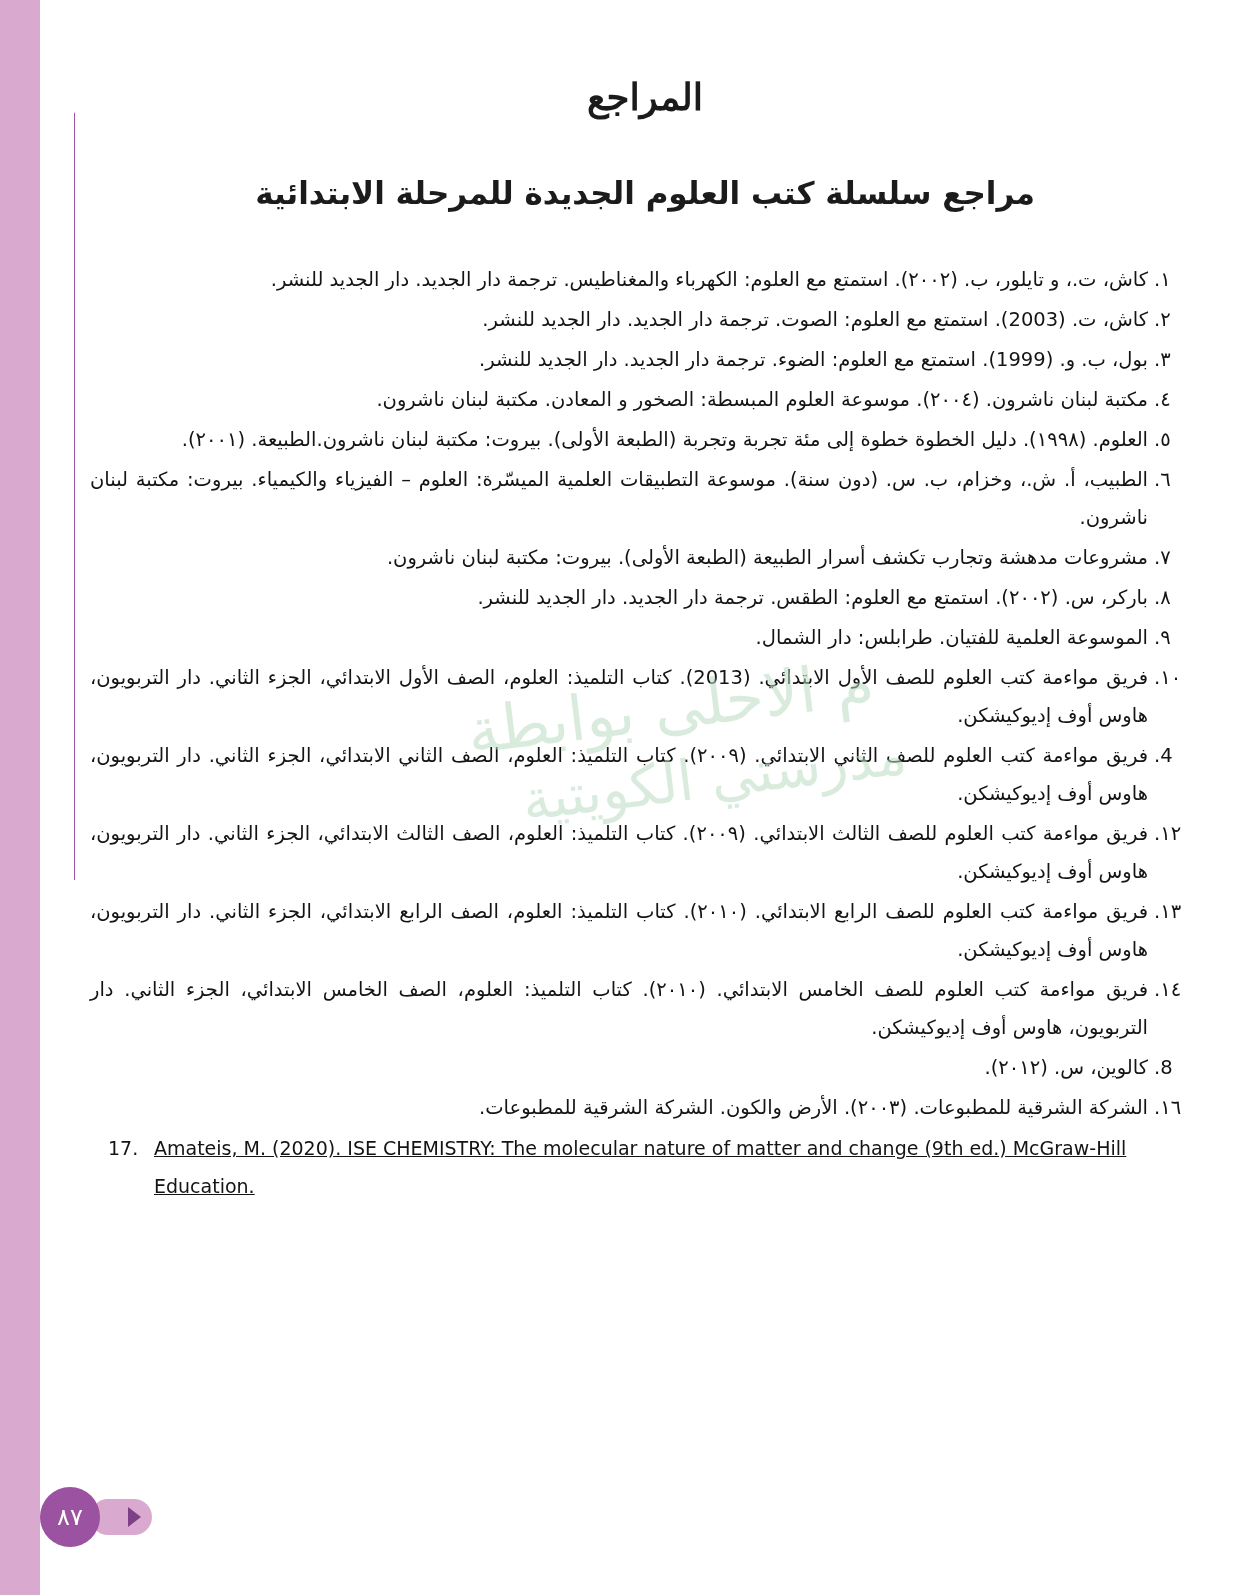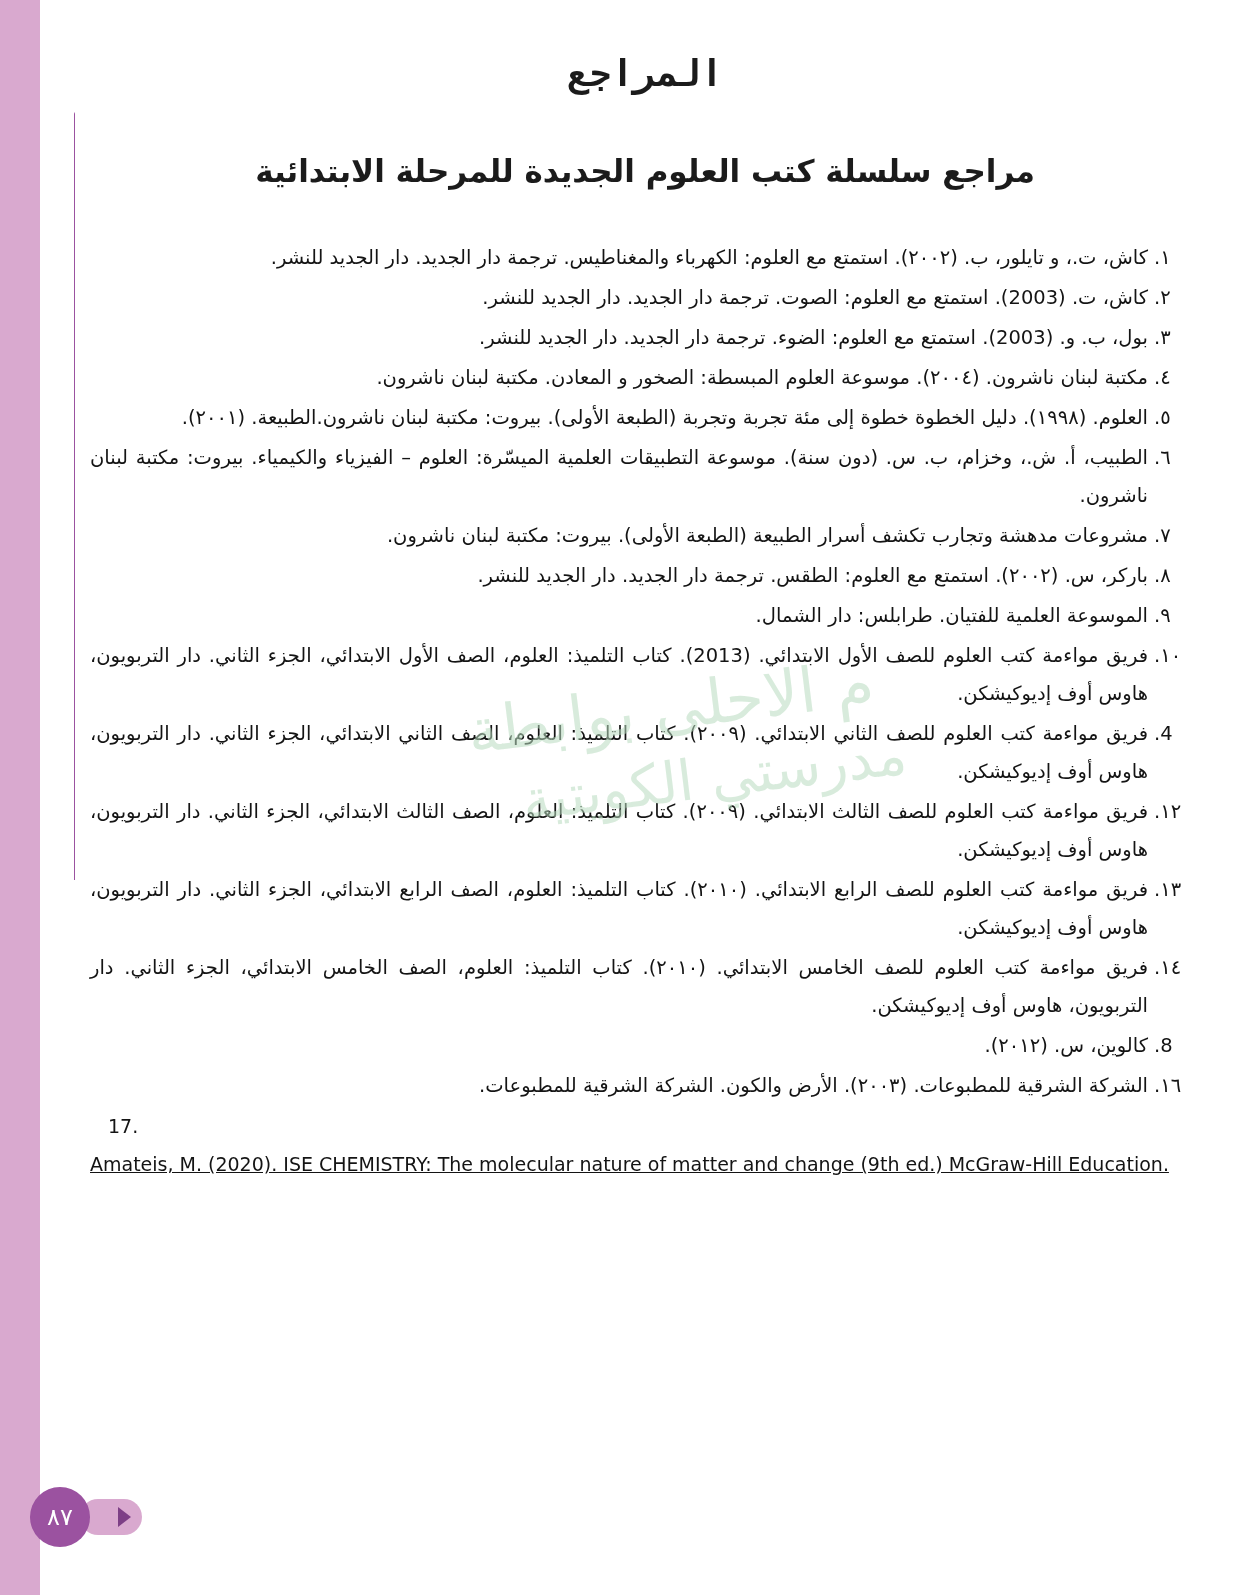--- a/index.html
+++ b/index.html
@@ -68,23 +68,23 @@
     top: 0;
     width: 1110px;
     height: 1595px;
   }
 
   .title-main {
     text-align: center;
     font-size: 37px;
     font-weight: 700;
     color: #1b1b1b;
-    margin-top: 52px;
-    direction: rtl;
-    font-family: Liberation Mono, monospace;
+    margin-top: 76px;
+    direction: rtl;
+    font-family: Liberation Sans, sans-serif;
   }
   .title-sub {
     text-align: center;
     font-size: 31px;
     font-weight: 700;
     color: #1b1b1b;
     margin-top: 56px;
     direction: rtl;
   }
 
@@ -113,21 +113,20 @@
     flex: 1 1 auto;
     text-align: justify;
     text-align-last: right;
   }
 
   .ref-item.ltr {
     direction: ltr;
     font-size: 19px;
     line-height: 2.0;
     margin-top: 0;
-    flex-direction: column;
   }
   .ref-item.ltr .num {
     width: 46px;
     text-align: left;
     padding-left: 18px;
     padding-right: 0;
   }
   .ref-item.ltr .txt {
     text-align: left;
     text-align-last: left;
@@ -155,21 +154,21 @@
   }
   .watermark .wm-line.two {
     font-size: 56px;
     margin-top: 6px;
     margin-right: -70px;
   }
 
   
   .footer {
     position: absolute;
-    left: 14px;
+    left: 24px;
     bottom: 38px;
     width: 200px;
     height: 70px;
   }
   .pagenum-circle {
     position: absolute;
     left: 16px;
     top: 0;
     width: 60px;
     height: 60px;
@@ -223,21 +222,21 @@
       <div class="txt">كاش، ت.، و تايلور، ب. (٢٠٠٢). استمتع مع العلوم: الكهرباء والمغناطيس. ترجمة دار الجديد. دار الجديد للنشر.</div>
     </div>
 
     <div class="ref-item">
       <div class="num">٢.</div>
       <div class="txt">كاش، ت. (2003). استمتع مع العلوم: الصوت. ترجمة دار الجديد. دار الجديد للنشر.</div>
     </div>
 
     <div class="ref-item">
       <div class="num">٣.</div>
-      <div class="txt">بول، ب. و. (2003). استمتع مع العلوم: الضوء. ترجمة دار الجديد. دار الجديد للنشر.</div>
+      <div class="txt">بول، ب. و. (1999). استمتع مع العلوم: الضوء. ترجمة دار الجديد. دار الجديد للنشر.</div>
     </div>
 
     <div class="ref-item">
       <div class="num">٤.</div>
       <div class="txt">مكتبة لبنان ناشرون. (٢٠٠٤). موسوعة العلوم المبسطة: الصخور و المعادن. مكتبة لبنان ناشرون.</div>
     </div>
 
     <div class="ref-item">
       <div class="num">٥.</div>
       <div class="txt">العلوم. (١٩٩٨). دليل الخطوة خطوة إلى مئة تجربة وتجربة (الطبعة الأولى). بيروت: مكتبة لبنان ناشرون.الطبيعة. (٢٠٠١).</div>

